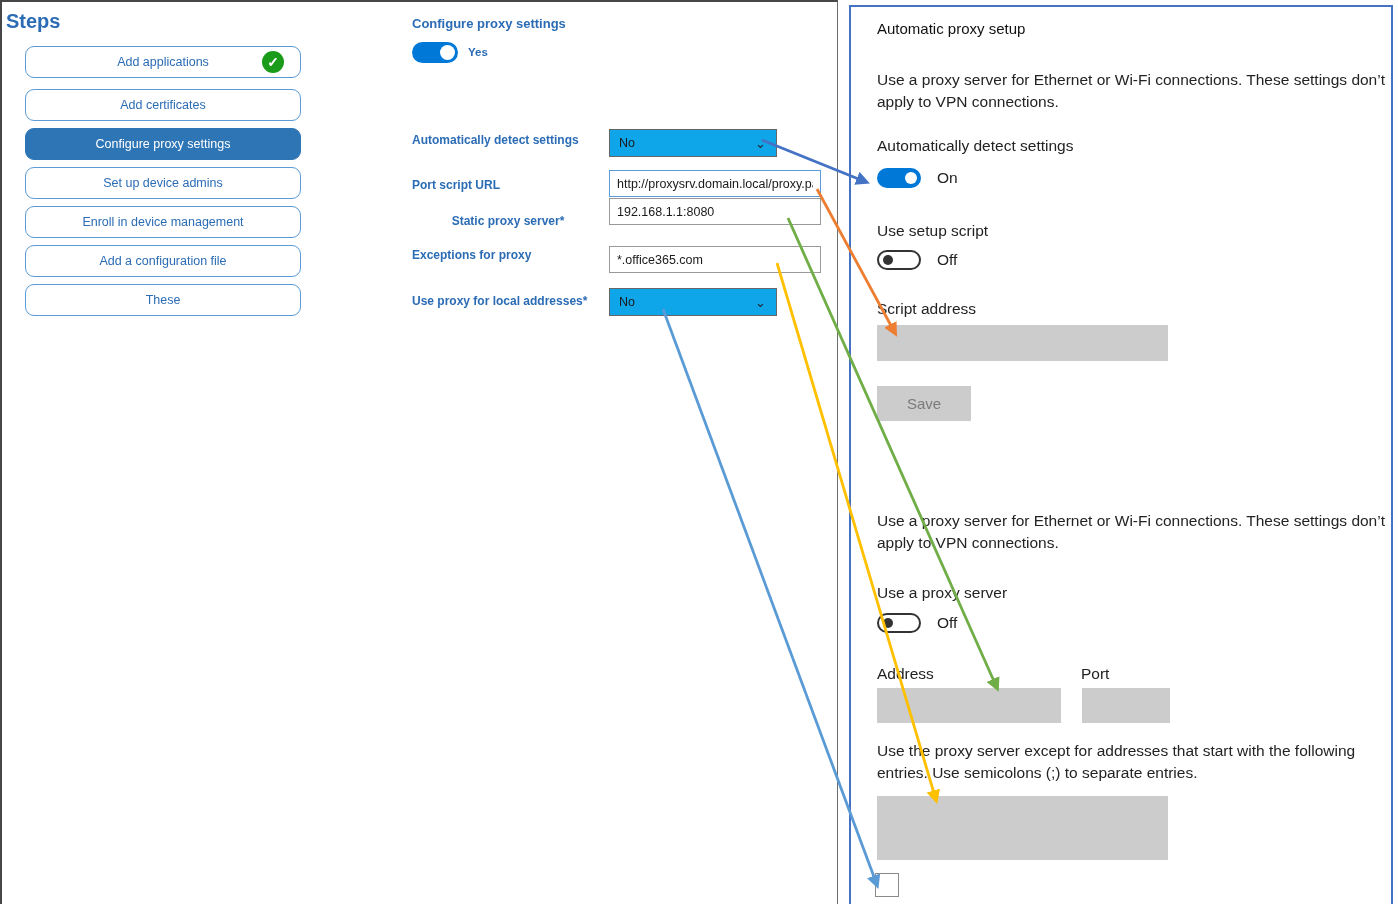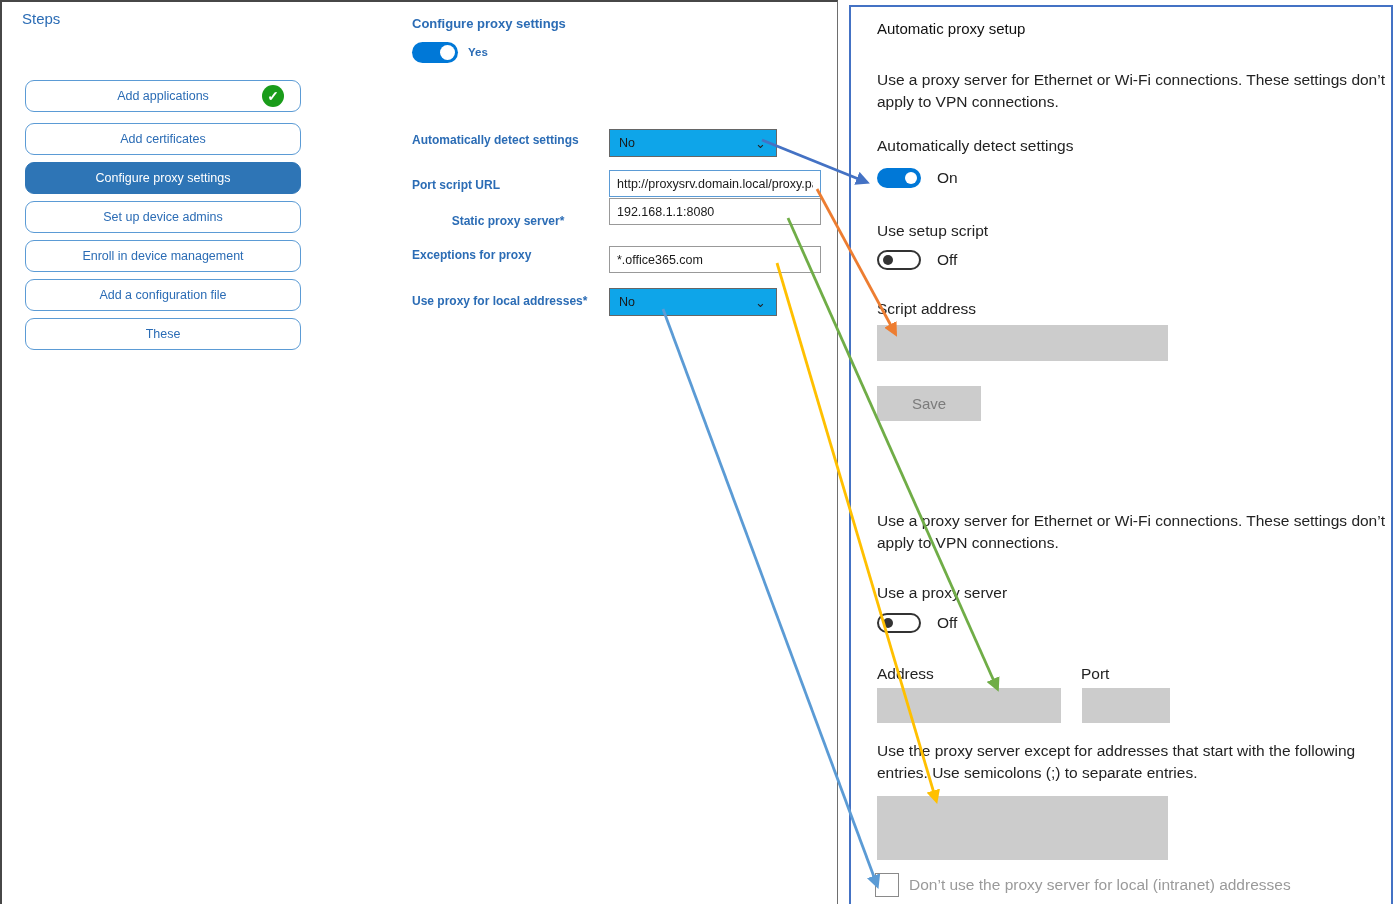--- a/index.html
+++ b/index.html
@@ -5,25 +5,25 @@
   * { margin:0; padding:0; box-sizing:border-box; }
   html,body { width:1398px; height:904px; overflow:hidden; background:#fff;
               font-family:"Liberation Sans", sans-serif; }
   .root { position:relative; width:1398px; height:904px; background:#fff; }
 
   
   .left-shot { position:absolute; left:0; top:0; width:838px; height:904px;
                background:#fff; border-top:2px solid #474747; border-left:2px solid #474747;
                border-right:1px solid #6e6e6e; }
 
-  .steps-title { position:absolute; left:20px; top:8px; font-size:15px; font-weight:normal; color:#2b6cb5; }
+  .steps-title { position:absolute; left:4px; top:8px; font-size:20px; font-weight:bold; color:#2b6cb5; }
 
   .step-btn { position:absolute; left:23px; width:276px; height:32px; border:1px solid #5b9bd5;
               border-radius:9px; background:#fff; color:#2b6cb5; font-size:12.5px;
-              display:flex; align-items:center; justify-content:center; cursor:pointer;margin-top:34px; }
+              display:flex; align-items:center; justify-content:center; cursor:pointer; }
   .step-btn.selected { background:#2e75b6; border-color:#2e75b6; color:#fff; }
   .check-badge { position:absolute; right:16px; top:50%; transform:translateY(-50%);
                  width:22px; height:22px; border-radius:50%; background:#1a9c1a;
                  color:#fff; font-size:14px; font-weight:bold; display:flex;
                  align-items:center; justify-content:center; }
 
   .form-title { position:absolute; left:410px; top:14px; font-size:13px; font-weight:bold; color:#2b6cb5; }
 
   .toggle-yes { position:absolute; left:410px; top:40px; width:46px; height:21px;
                 border-radius:11px; background:#0078d7; cursor:pointer; }
@@ -53,21 +53,21 @@
   .win-toggle { position:absolute; width:44px; height:20px; border-radius:10px; cursor:pointer; }
   .win-toggle.on { background:#0078d7; }
   .win-toggle.on .knob { position:absolute; right:4px; top:4px; width:12px; height:12px;
                          border-radius:50%; background:#fff; }
   .win-toggle.off { background:#fff; border:2px solid #333; }
   .win-toggle.off .knob { position:absolute; left:4px; top:3px; width:10px; height:10px;
                           border-radius:50%; background:#333; }
   .wt-state { position:absolute; font-size:15.5px; color:#232323; }
 
   .gray-field { position:absolute; background:#cccccc; }
-  .save-btn { position:absolute; width:104px; height:35px; background:#cccccc; border:none;
+  .save-btn { position:absolute; width:94px; height:35px; background:#cccccc; border:none;
               color:#7b7b7b; font-size:15px; font-family:"Liberation Sans",sans-serif; cursor:pointer; }
 
   .chk-row { position:absolute; left:24px; top:866px; display:flex; align-items:flex-start; }
   .chk-box { width:24px; height:24px; border:1px solid #8a8a8a; background:#fff; flex:0 0 auto; cursor:pointer; }
   .chk-label { margin-left:10px; margin-top:3px; font-size:15.5px; color:#9a9a9a; }
 
   
   #arrow-layer { position:absolute; left:0; top:0; width:1398px; height:904px;
                  pointer-events:none; z-index:50; }
 </style>
@@ -167,21 +167,20 @@
     <div class="wp wp-label" style="left:26px; top:658px;">Address</div>
     <div class="wp wp-label" style="left:230px; top:658px;">Port</div>
     <div class="gray-field" style="left:26px; top:681px; width:184px; height:35px;"></div>
     <div class="gray-field" style="left:231px; top:681px; width:88px; height:35px;"></div>
 
     <div class="wp wp-body" style="left:26px; top:733px; width:480px;">Use the proxy server except for addresses that start with the following entries. Use semicolons (;) to separate entries.</div>
     <div class="gray-field" style="left:26px; top:789px; width:291px; height:64px;"></div>
 
     <div class="chk-row">
       <div class="chk-box"></div>
-      <div class="chk-label">Don’t use the proxy server for local (intranet) addresses</div>
     </div>
   </div>
 
   <svg id="arrow-layer" viewBox="0 0 1398 904" xmlns="http://www.w3.org/2000/svg">
       <defs>
         <marker id="ah0" viewBox="0 0 10 10" refX="7" refY="5" markerWidth="5" markerHeight="5" orient="auto">
           <path d="M0,0 L10,5 L0,10 z" fill="#4472c4"></path>
         </marker>
         <marker id="ah1" viewBox="0 0 10 10" refX="7" refY="5" markerWidth="5" markerHeight="5" orient="auto">
           <path d="M0,0 L10,5 L0,10 z" fill="#ed7d31"></path>

